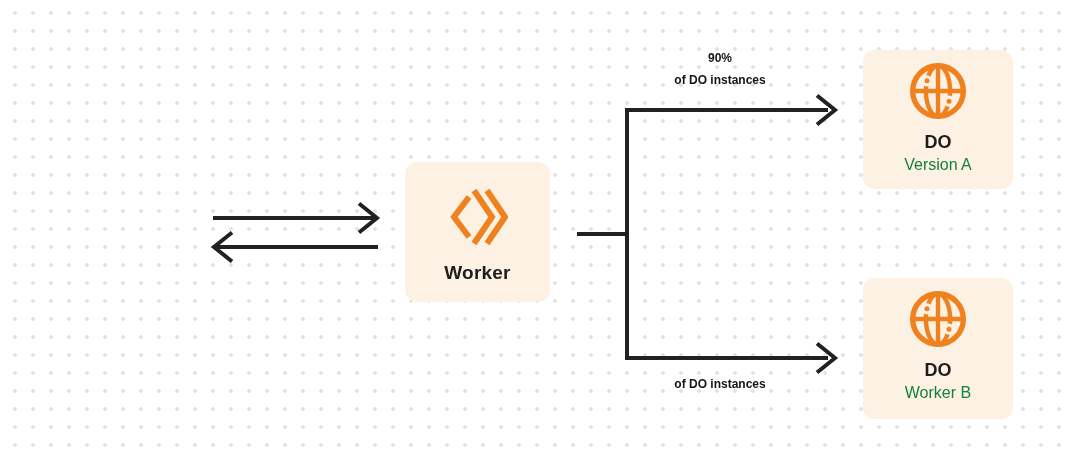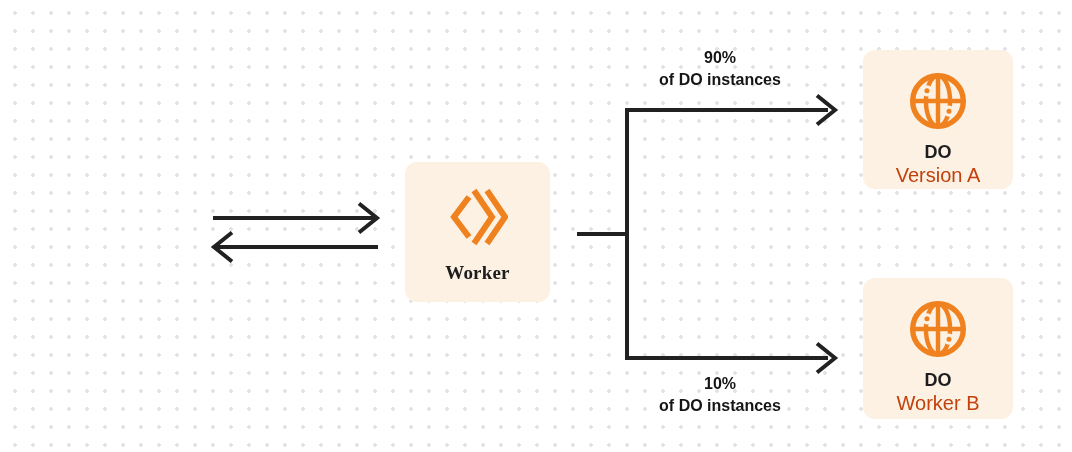--- a/index.html
+++ b/index.html
@@ -33,57 +33,56 @@
   }
   .client-box {
     left: 43px; top: 163px; width: 142px; height: 140px;
     background: #f4f4f5;
     justify-content: center;
   }
   .worker-box {
     left: 405px; top: 162px; width: 145px; height: 140px;
     background: #fcf1e2;
     padding-top: 24px;
-    font-family: Liberation Serif, serif;
   }
   .worker-box .workers-logo { display: block; }
   .node-label {
     font-size: 19px;
     font-weight: 700;
     color: #1d1d1f;
     letter-spacing: 0.2px;
   }
   .worker-box .node-label { margin-top: 14px; }
   .do-box {
     left: 863px; width: 150px; height: 139px;
     background: #fcf1e2;
-    padding-top: 22px;
+    padding-top: 12px;
   }
   .do-a { top: 50px; }
   .do-b { top: 278px; height: 141px; }
   .do-title {
     margin-top: 10px;
     font-size: 18px;
     font-weight: 700;
     color: #1d1d1f;
     line-height: 24px;
   }
   .do-sub {
-    font-size: 20px;
+    font-size: 16px;
     font-weight: 400;
-    color: #c2410c;
+    color: #15803d;
     line-height: 22px;
   }
   .edge-label {
     position: absolute;
     left: 620px;
     width: 200px;
     text-align: center;
     color: #151515;
-    font-size: 16px;
+    font-size: 12px;
     font-weight: 700;
     line-height: 22px;
   }
   .edge-label.top { top: 47px; }
   .edge-label.bottom { top: 373px; }
 </style>
 </head>
 <body>
 
 <div class="canvas">
@@ -112,21 +111,20 @@
     </svg>
     <span class="node-label">Worker</span>
   </div>
 
   <div class="edge-label top">
     <div>90%</div>
     <div>of DO instances</div>
   </div>
 
   <div class="edge-label bottom">
-    <div>10%</div>
     <div>of DO instances</div>
   </div>
 
   <div class="node do-box do-a">
     <svg width="58" height="58" viewBox="0 0 60 60">
       <g fill="none" stroke="#f0811f">
         <circle cx="30" cy="30" r="26.2" stroke-width="5.6"></circle>
         <line x1="30" y1="4.5" x2="30" y2="55.5" stroke-width="4.6"></line>
         <line x1="4.5" y1="30" x2="55.5" y2="30" stroke-width="4.6"></line>
         <ellipse cx="30" cy="30" rx="12.5" ry="26.2" stroke-width="4.6"></ellipse>

